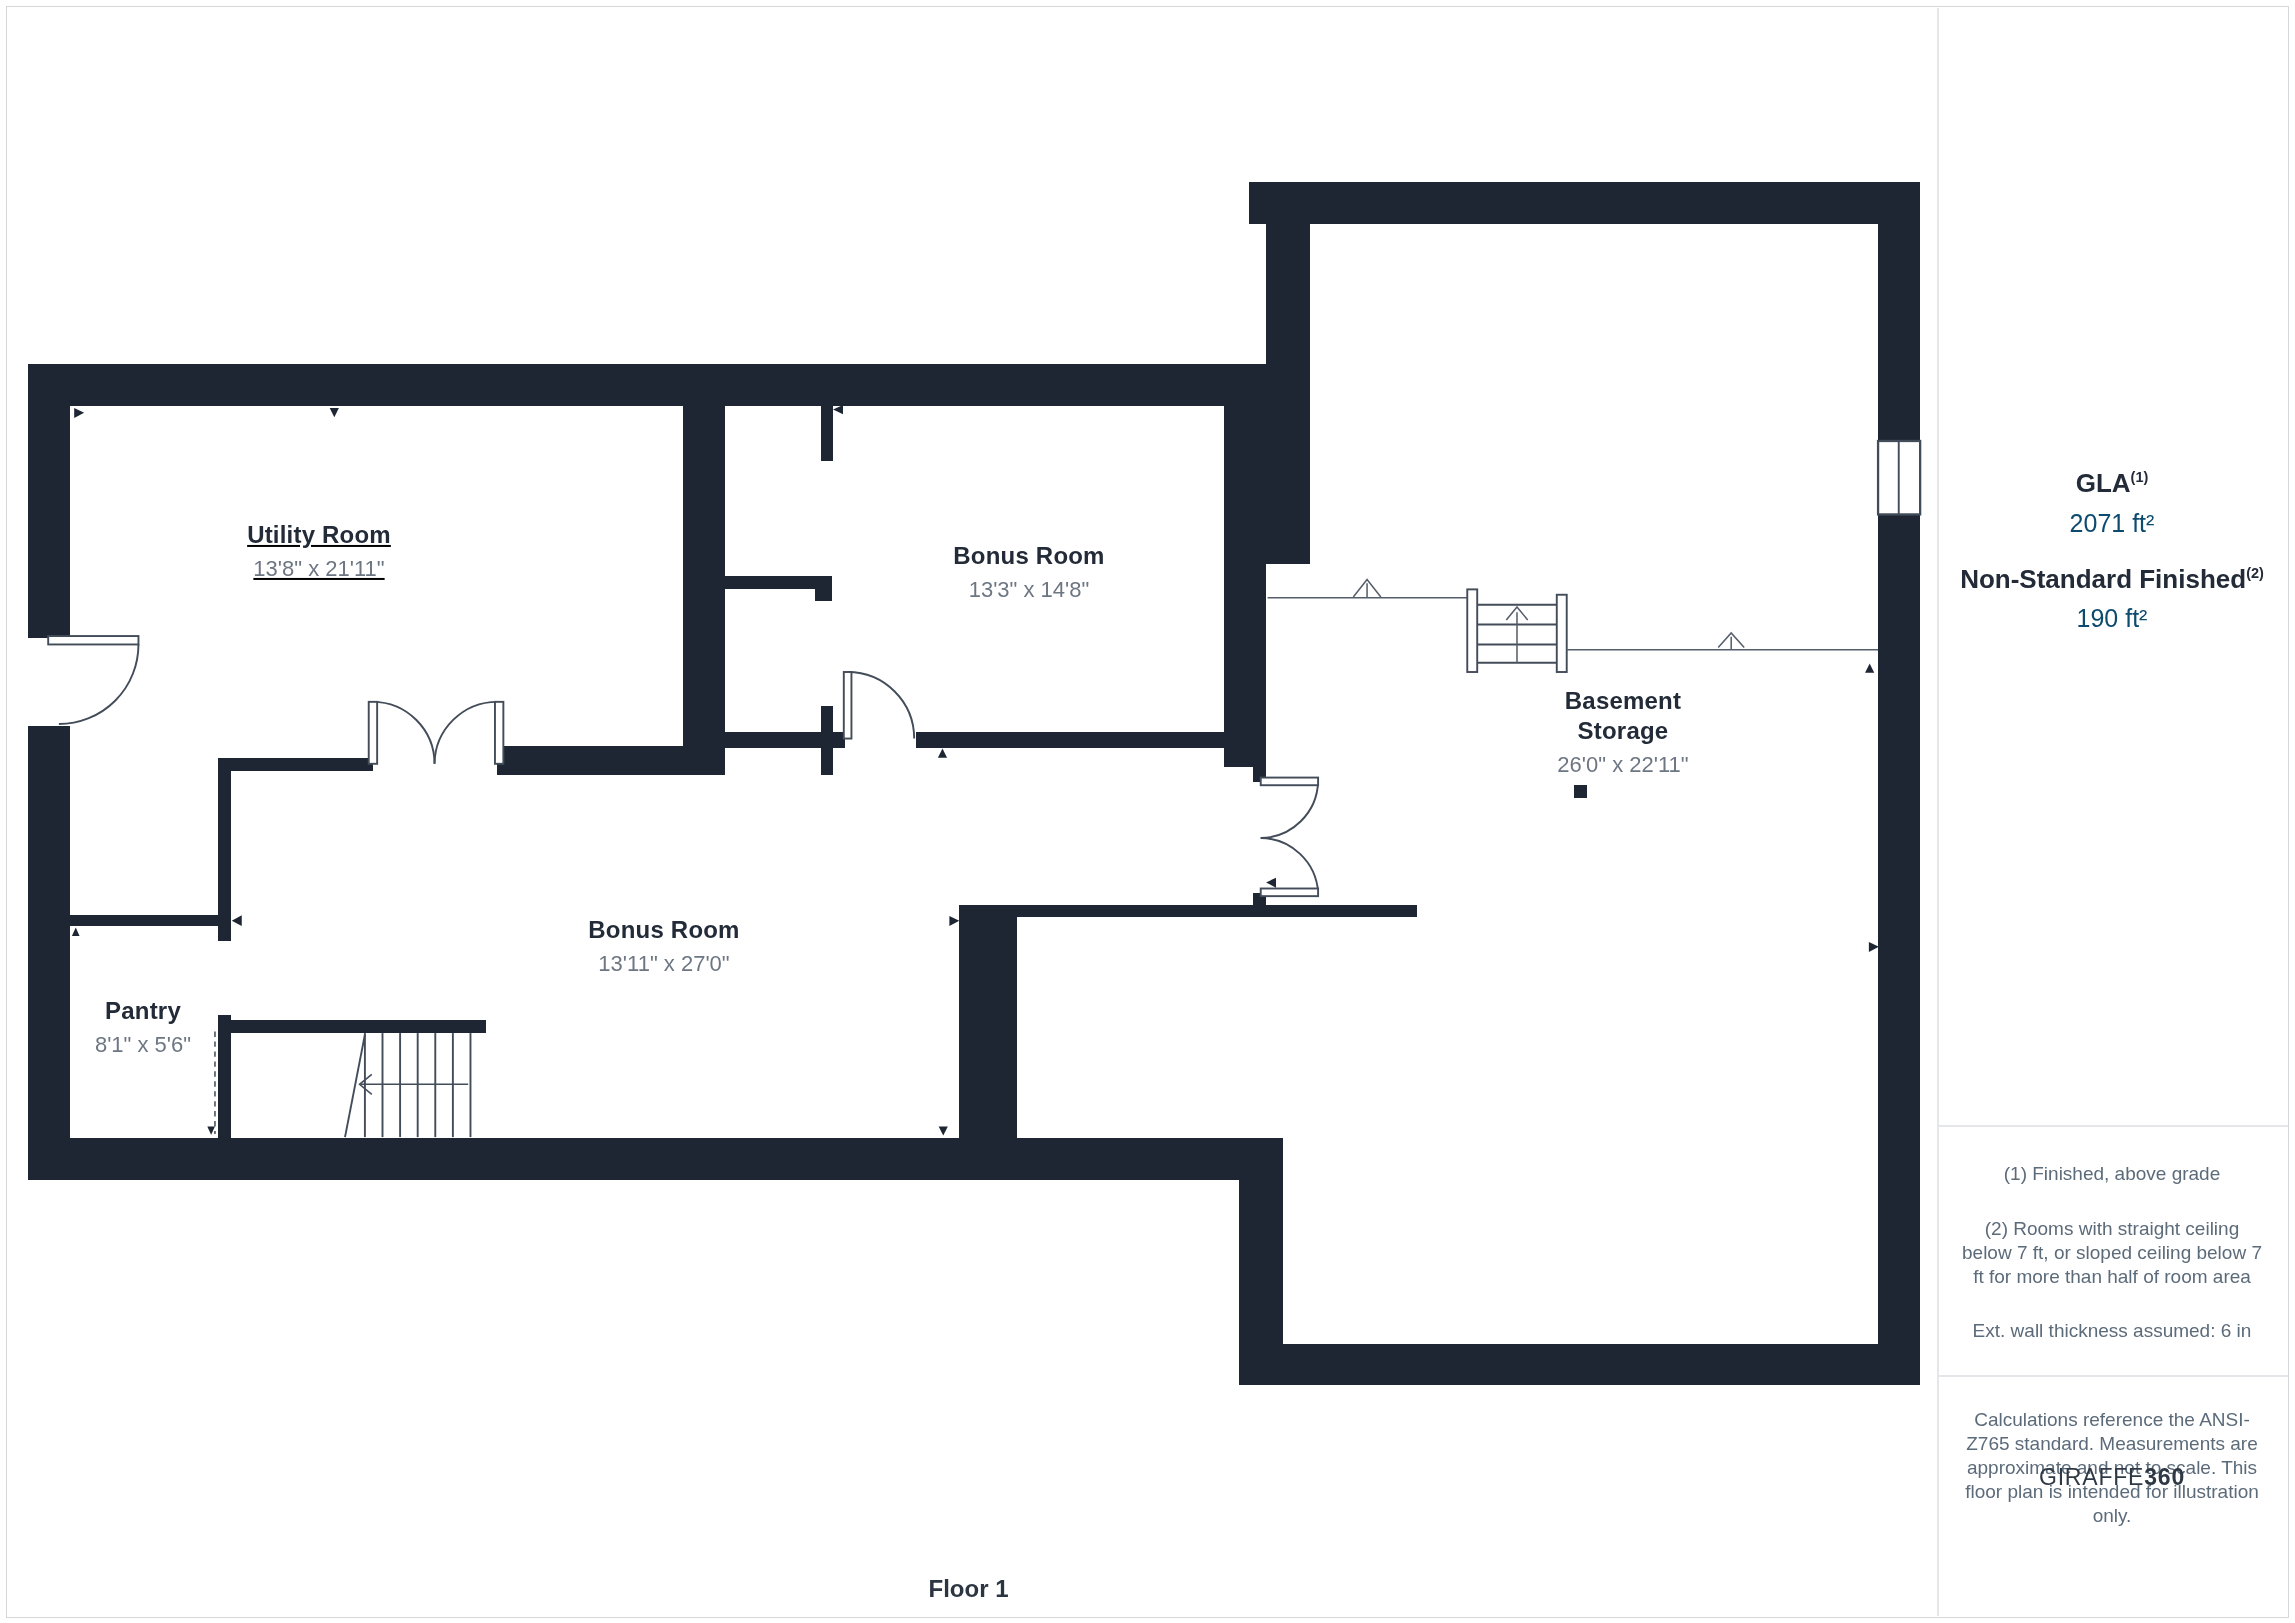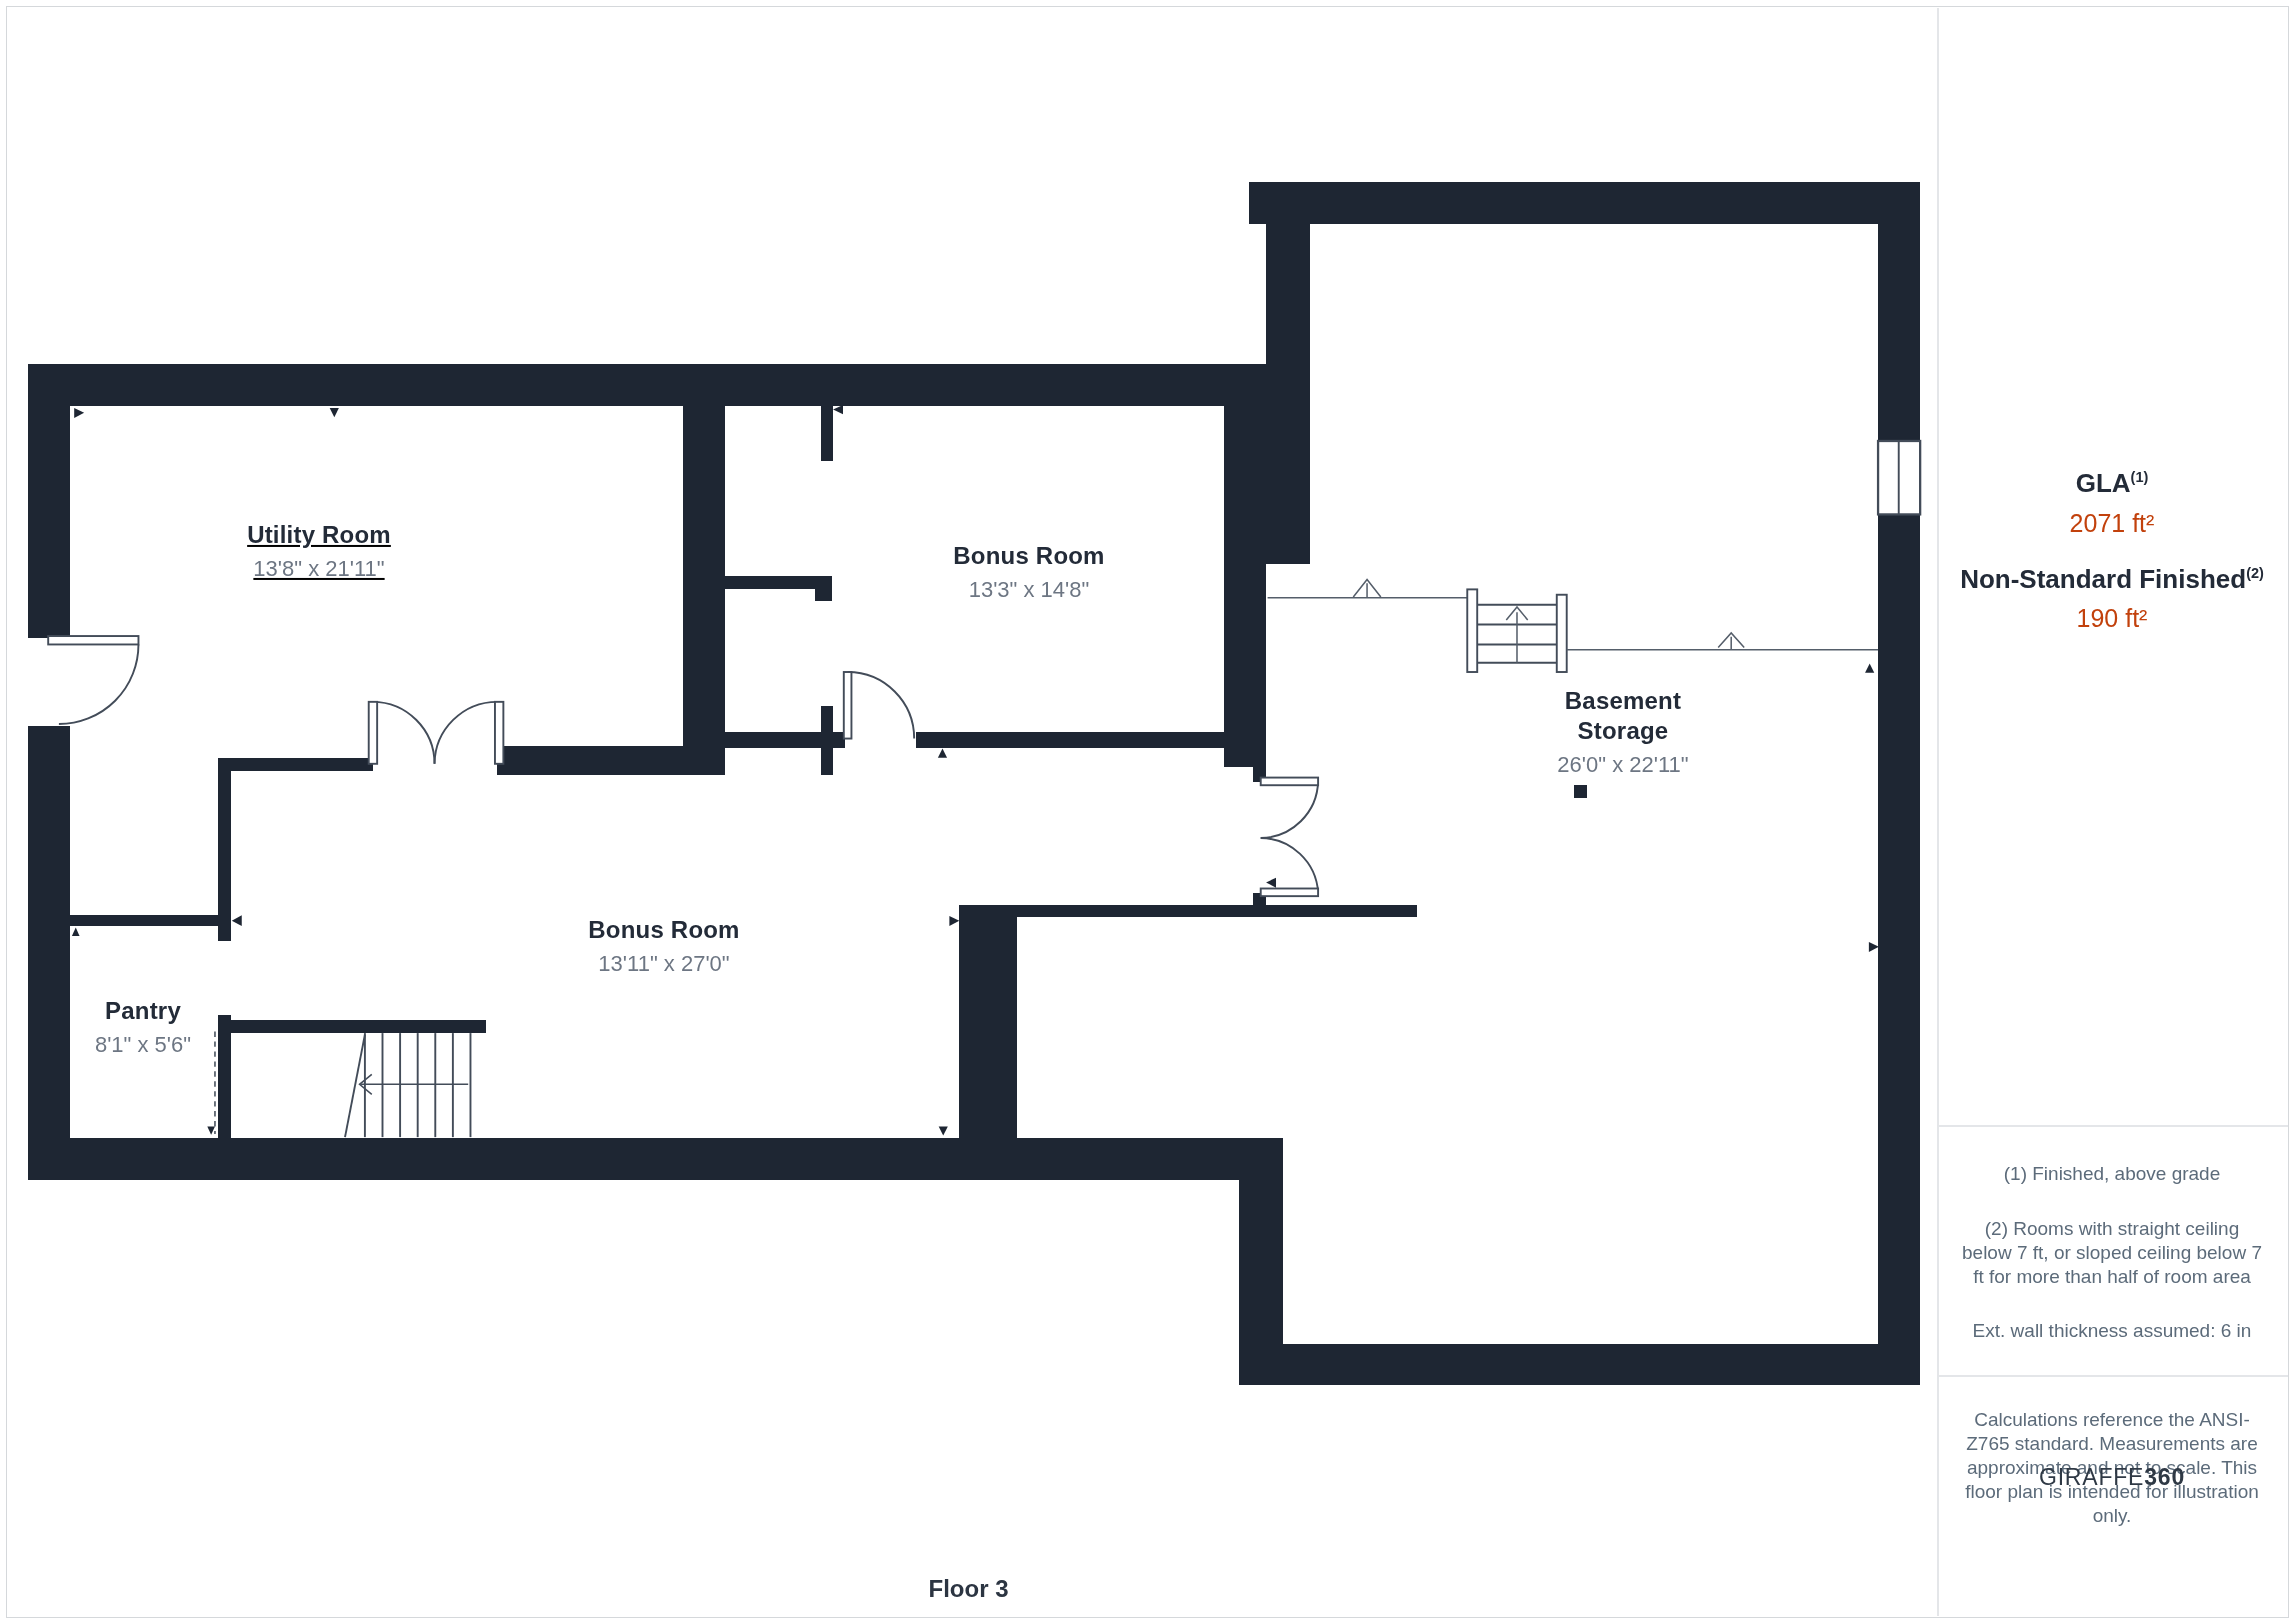--- a/index.html
+++ b/index.html
@@ -17,21 +17,21 @@
   .room-label.wrap{white-space:normal;width:191px;}
   #floor-label{position:absolute;left:0;top:1575px;width:1937px;text-align:center;
     font-size:24px;font-weight:700;color:#2c3542;}
   
   #sidebar{position:absolute;left:1937px;top:0;width:350px;height:1624px;}
   #sidebar .vdivider{position:absolute;left:0;top:7.7px;width:1.5px;height:1608px;background:#e4e6e9;}
   .hdivider{position:absolute;left:1.5px;width:349px;height:1.5px;background:#e4e6e9;}
   .sb{position:absolute;left:0;width:350px;text-align:center;box-sizing:border-box;}
   .sb-h{font-size:26px;font-weight:700;color:#232b38;}
   .sb-h sup{font-size:14.5px;font-weight:700;}
-  .sb-v{font-size:25px;color:#c2410c;}
+  .sb-v{font-size:25px;color:#0c4a6e;}
   .sb-note{font-size:19px;line-height:24px;color:#5c6b7a;left:22px;width:306px;}
   .sb-brand{font-size:23px;color:#2f3945;letter-spacing:0.8px;}
   .sb-brand b{font-weight:700;}
 </style>
 </head>
 <body>
 
 <div id="page">
   <div id="page-border"></div>
 
@@ -158,21 +158,21 @@
   </div>
   <div class="room-label" style="left:664px;top:946px;">
     <span class="room-name">Bonus Room</span>
     <span class="room-dims">13'11" x 27'0"</span>
   </div>
   <div class="room-label" style="left:143px;top:1027px;">
     <span class="room-name">Pantry</span>
     <span class="room-dims">8'1" x 5'6"</span>
   </div>
 
-  <div id="floor-label">Floor 3</div>
+  <div id="floor-label">Floor 1</div>
 
   <div id="sidebar">
     <div class="vdivider"></div>
 
     <div class="sb sb-h" style="top:468px;">
       <span>GLA</span><sup>(1)</sup>
     </div>
     <div class="sb sb-v" style="top:509px;">2071 ft²</div>
 
     <div class="sb sb-h" style="top:564px;">

